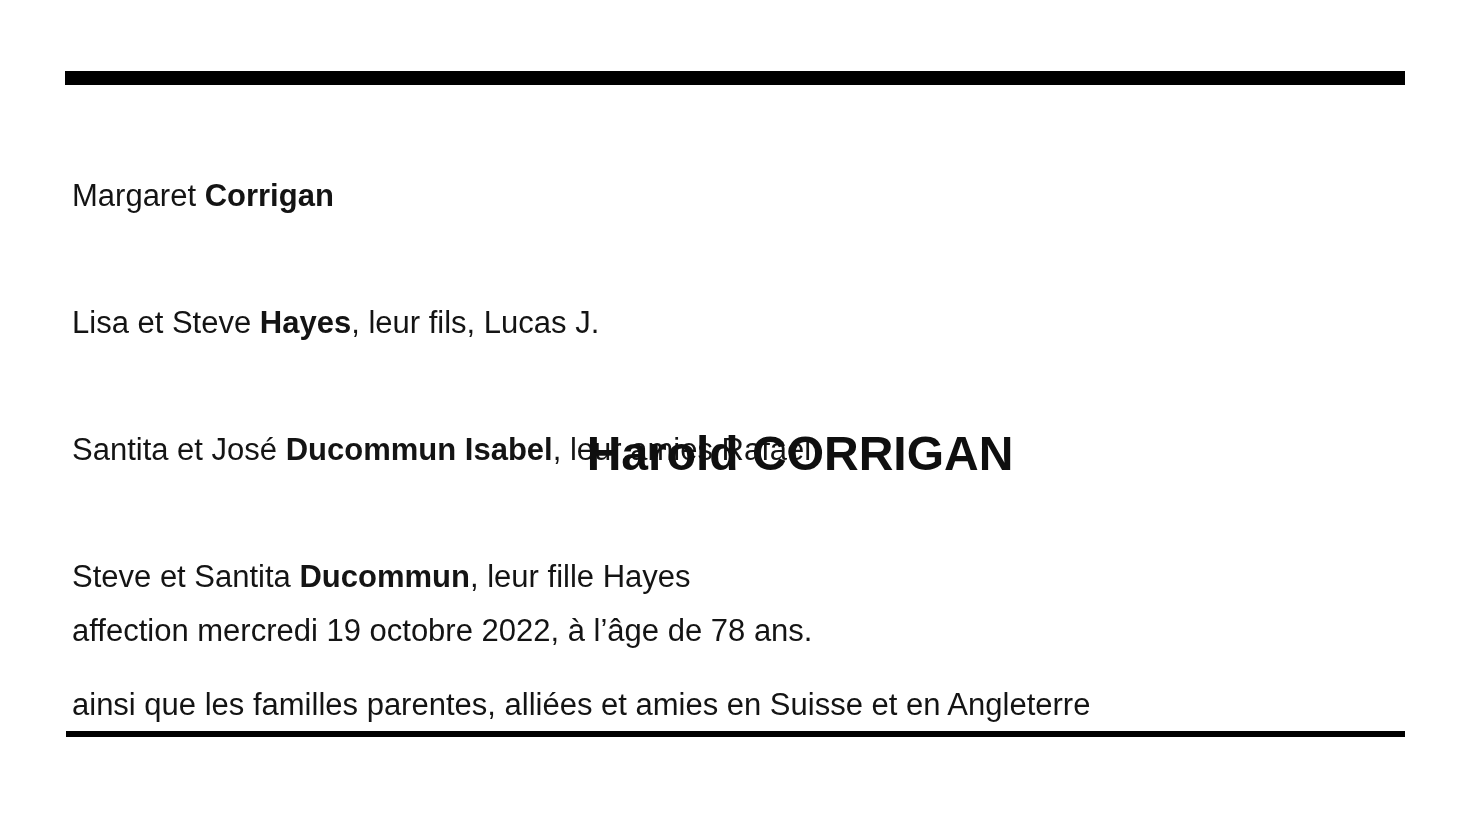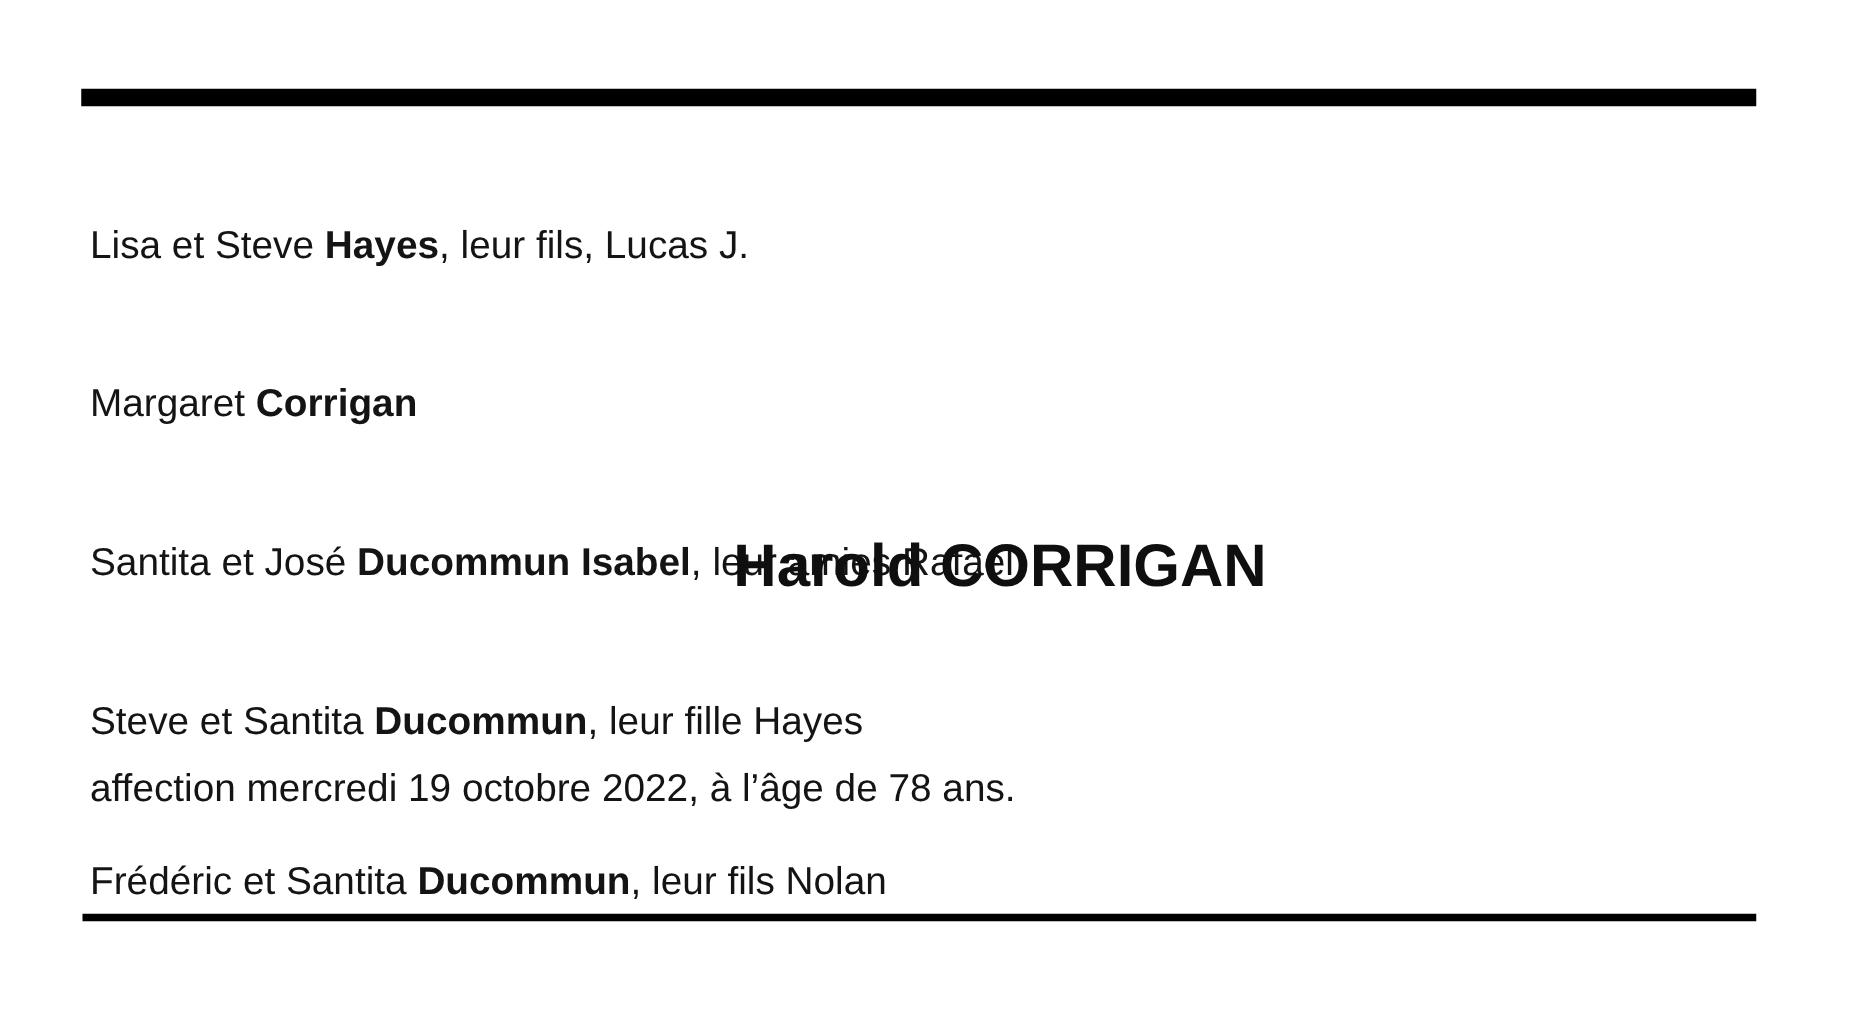--- a/index.html
+++ b/index.html
@@ -65,25 +65,24 @@
   }
 </style>
 </head>
 <body>
 
 <div class="canvas">
 
   <div class="rule-top"></div>
 
   <div class="family-block">
+    <div class="line"><span>Margaret </span><span class="b">Corrigan</span><span></span></div>
     <div class="line"><span>Lisa et Steve </span><span class="b">Hayes</span><span>, leur fils, Lucas J.</span></div>
-    <div class="line"><span>Margaret </span><span class="b">Corrigan</span><span></span></div>
     <div class="line"><span>Santita et José </span><span class="b">Ducommun Isabel</span><span>, leur amies Rafael</span></div>
     <div class="line"><span>Steve et Santita </span><span class="b">Ducommun</span><span>, leur fille Hayes</span></div>
-    <div class="line"><span>Frédéric et Santita </span><span class="b">Ducommun</span><span>, leur fils Nolan</span></div>
     <div class="line"><span>ainsi que les familles parentes, alliées et amies en Suisse et en Angleterre</span><span class="b"></span><span></span></div>
     
   </div>
 
   <div class="title">Harold CORRIGAN</div>
 
   <div class="details-block">
     <div class="line"><span>affection mercredi 19 octobre 2022, à l’âge de 78 ans.</span><span class="b"></span><span></span></div>
     
     

